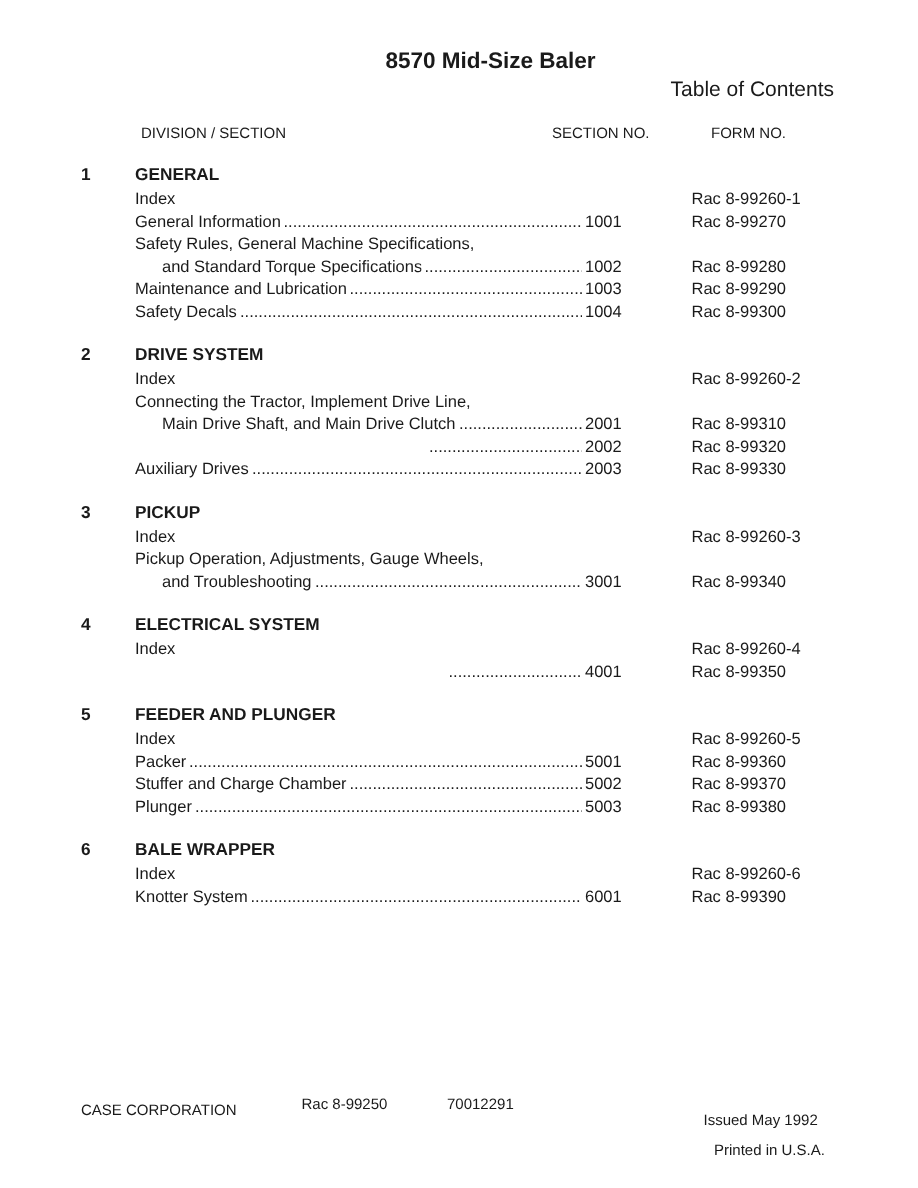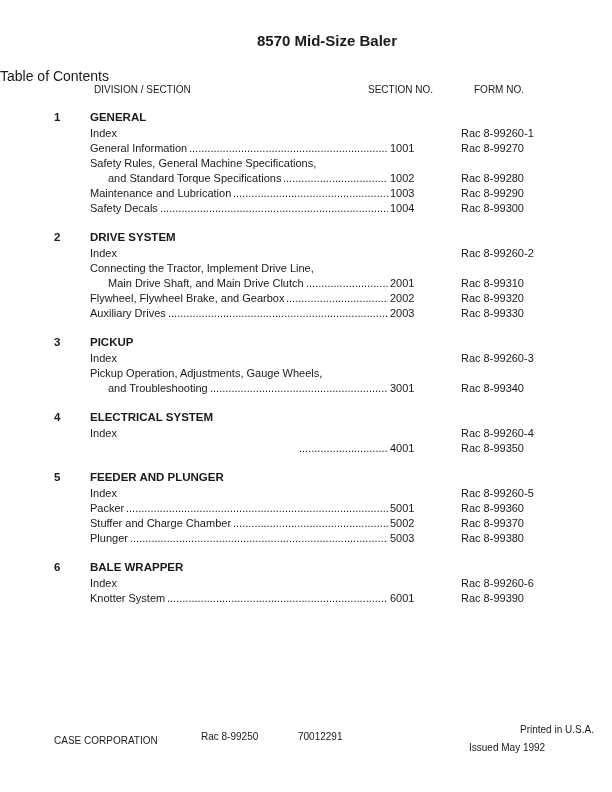--- a/index.html
+++ b/index.html
@@ -1,21 +1,21 @@
 <!DOCTYPE html>
 <html><head>
   <meta charset="utf-8">
   <style>
     html, body { margin: 0; padding: 0; }
     body {
       width: 612px; height: 792px; background: #ffffff; position: relative;
       font-family: "Liberation Sans", sans-serif; color: #1a1a1a; overflow: hidden;
     }
     .title { position: absolute; top: 32px; left: 0; width: 612px; text-align: center; font-size: 15px; font-weight: bold; padding-left: 21px; }
-    .subtitle { position: absolute; top: 68px; left: 0; width: 556px; text-align: left; font-size: 14px; }
+    .subtitle { position: absolute; top: 51px; left: 0; width: 556px; text-align: right; font-size: 14px; }
     .colhdr { position: absolute; top: 84px; font-size: 10px; }
     .div-num { position: absolute; left: 54px; font-size: 11.5px; font-weight: bold; }
     .div-title { position: absolute; left: 90px; font-size: 11.5px; font-weight: bold; }
     .row { position: absolute; left: 0; width: 612px; height: 15px; font-size: 11px; }
     .row .lbl { position: absolute; left: 90px; white-space: nowrap; overflow: hidden; }
     .row .lbl.indent { left: 108px; }
     .row .dots { position: absolute; white-space: nowrap; overflow: hidden; }
     .row .secno { position: absolute; left: 390px; }
     .row .form { position: absolute; left: 461px; }
     .footer { position: absolute; font-size: 10px; }
@@ -73,21 +73,20 @@
     <div class="row" style="top: 262px;">
       <span class="lbl">Connecting the Tractor, Implement Drive Line,</span>
     </div>
     <div class="row" style="top: 277px;">
       <span class="lbl indent">Main Drive Shaft, and Main Drive Clutch</span>
       <span class="dots" style="left: 306px; width: 82px;">........................................................................................................................</span>
       <span class="secno">2001</span>
       <span class="form">Rac 8-99310</span>
     </div>
     <div class="row" style="top: 292px;">
-      <span class="lbl">Flywheel, Flywheel Brake, and Gearbox</span>
       <span class="dots" style="left: 286px; width: 102px;">........................................................................................................................</span>
       <span class="secno">2002</span>
       <span class="form">Rac 8-99320</span>
     </div>
     <div class="row" style="top: 307px;">
       <span class="lbl">Auxiliary Drives</span>
       <span class="dots" style="left: 168px; width: 220px;">........................................................................................................................</span>
       <span class="secno">2003</span>
       <span class="form">Rac 8-99330</span>
     </div>
@@ -151,14 +150,14 @@
       <span class="lbl">Knotter System</span>
       <span class="dots" style="left: 167px; width: 221px;">........................................................................................................................</span>
       <span class="secno">6001</span>
       <span class="form">Rac 8-99390</span>
     </div>
   </div>
 
 <div class="footer" style="left:54px; top:735px;">CASE CORPORATION</div>
 <div class="footer" style="left:201px; top:731px;">Rac 8-99250</div>
 <div class="footer" style="left:298px; top:731px;">70012291</div>
-<div class="footer" style="left:476px; top:724px;margin-left:44px;">Printed in U.S.A.</div>
+<div class="footer" style="left:476px; top:762px;">Printed in U.S.A.</div>
 <div class="footer" style="left:469px; top:742px;">Issued May 1992</div>
 
 </body></html>

